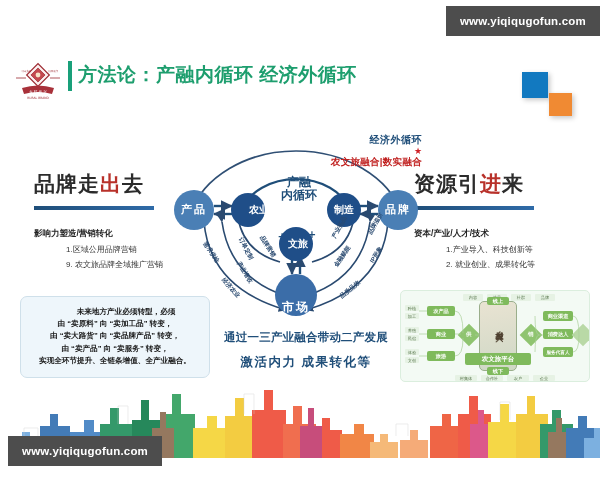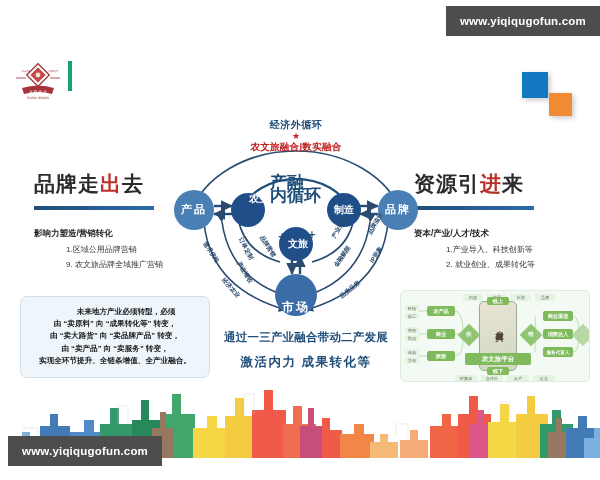--- a/index.html
+++ b/index.html
@@ -89,36 +89,36 @@
   }
   .diagram svg { display: block; }
   .node-label {
     position: absolute;
     color: #ffffff; font-weight: bold;
     text-align: center;
     white-space: nowrap;
     pointer-events: none;
   }
   .arc-top {
-    position: absolute; left: 0; top: 0; width: 252px;
-    text-align: center;
+    position: absolute; left: 0; top: 15px; width: 252px;
+    text-align: right;
   }
   .arc-top .t1 {
     font-size: 10px; font-weight: bold; color: #1f4e79;
     letter-spacing: .5px;
   }
   .arc-top .star { font-size: 9px; color: #cf2027; line-height: 9px; }
   .arc-top .t2 {
     font-size: 9.5px; font-weight: bold; color: #c0201f;
     letter-spacing: .3px;
   }
   .inner-ring-label {
     position: absolute; left: 100px; top: 58px;
-    width: 58px; 
-    font-size: 17px; font-weight: bold; color: #1f4e79;
+    width: 58px; text-align: center;
+    font-size: 12px; font-weight: bold; color: #1f4e79;
     line-height: 13px;
   }
   .curve-txt {
     position: absolute;
     font-size: 6px; font-weight: bold; color: #2a4a70;
     white-space: nowrap;
     transform-origin: 0 0;
   }
 
   
@@ -223,20 +223,21 @@
       <circle cx="26" cy="17" r="2.4" fill="#f6e4c8"></circle>
       <path d="M10 30 q16 -5 32 0 l-2 6 q-14 -4 -28 0 z" fill="#a8313a"></path>
       <text x="26" y="35" font-size="3.6" fill="#ffffff" text-anchor="middle" font-family="DejaVu Sans">乡 村 振 兴</text>
       <text x="26" y="41" font-size="3" fill="#9d2b32" text-anchor="middle" font-family="DejaVu Sans">RURAL BRAND</text>
       <text x="9" y="14" font-size="2.6" fill="#9d2b32" font-family="DejaVu Sans">中国乡村</text>
       <text x="36" y="14" font-size="2.6" fill="#9d2b32" font-family="DejaVu Sans">品牌振兴</text>
     </svg>
   </div>
 
   <div class="title-bar"></div>
+  <div class="title">方法论：产融内循环 经济外循环</div>
 
   <div class="sq sq-blue"></div>
   <div class="sq sq-orange"></div>
 
   <div class="side side-left">
     <h2><span>品牌走</span><span class="hl">出</span><span>去</span></h2>
     <div class="rule"></div>
     <div class="sub">影响力塑造/营销转化</div>
     <div class="li">1.区域公用品牌营销</div>
     <div class="li">9. 农文旅品牌全域推广营销</div>
@@ -302,42 +303,42 @@
       <div class="star">★</div>
       <div class="t2">农文旅融合|数实融合</div>
     </div>
 
     <div class="inner-ring-label">
       <div>产融</div>
       <div>内循环</div>
     </div>
 
     <div class="node-label" style="left:4px;top:84px;width:40px;font-size:11px;letter-spacing:2px;">产品</div>
-    <div class="node-label" style="left:61px;top:74px;width:56px;font-size:10px;">农业</div>
+    <div class="node-label" style="left:61px;top:85px;width:56px;font-size:10px;">农业</div>
     <div class="node-label" style="left:157px;top:85px;width:34px;font-size:10px;">制造</div>
     <div class="node-label" style="left:208px;top:84px;width:40px;font-size:11px;letter-spacing:2px;">品牌</div>
     <div class="node-label" style="left:109px;top:119px;width:38px;font-size:10px;">文旅</div>
     <div class="node-label" style="left:104px;top:169px;width:44px;font-size:12px;letter-spacing:2px;margin-top:12px;">市场</div>
 
     <div class="curve-txt" style="left:74px;top:118px;transform:rotate(62deg);">订单定制</div>
     <div class="curve-txt" style="left:95px;top:116px;transform:rotate(58deg);">品牌营销</div>
     <div class="curve-txt" style="left:38px;top:122px;transform:rotate(56deg);">需求供给</div>
     <div class="curve-txt" style="left:72px;top:142px;transform:rotate(58deg);">产业增收</div>
     <div class="curve-txt" style="left:56px;top:158px;transform:rotate(48deg);">经济农业</div>
 
     <div class="curve-txt" style="left:160px;top:118px;transform:rotate(-62deg);">产业拓品</div>
     <div class="curve-txt" style="left:196px;top:114px;transform:rotate(-62deg);">品牌溢价</div>
     <div class="curve-txt" style="left:162px;top:146px;transform:rotate(-56deg);">金融赋能</div>
     <div class="curve-txt" style="left:198px;top:142px;transform:rotate(-58deg);">IP形象</div>
     <div class="curve-txt" style="left:168px;top:176px;transform:rotate(-40deg);">品质品效</div>
   </div>
 
   <div class="card-left">
     <p class="indent">未来地方产业必须转型，必须</p>
-    <p>由 “卖原料” 向 “成果转化等” 转变，</p>
+    <p>由 “卖原料” 向 “卖加工品” 转变，</p>
     <p>由 “卖大路货” 向 “卖品牌产品” 转变，</p>
     <p>由 “卖产品” 向 “卖服务” 转变，</p>
     <p>实现全环节提升、全链条增值、全产业融合。</p>
   </div>
 
   <div class="center-claim">
     <div class="l1">通过一三产业融合带动二产发展</div>
     <div class="l2">激活内力  成果转化等</div>
   </div>
 

